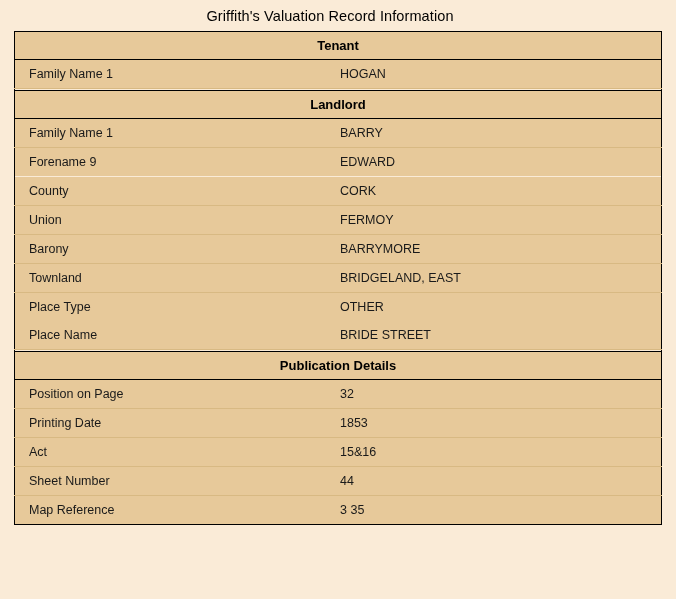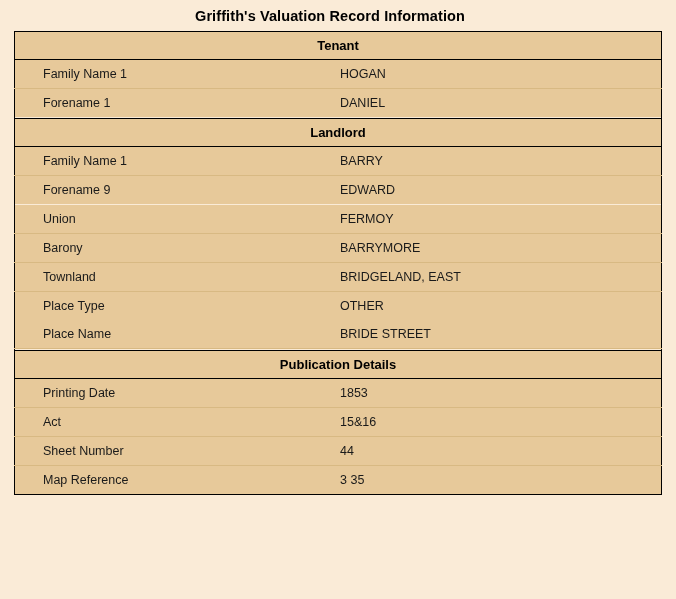--- a/index.html
+++ b/index.html
@@ -13,21 +13,21 @@
     font-family: "Liberation Sans", sans-serif;
     color: #000000;
     overflow: hidden;
   }
   .page {
     padding: 0;
   }
   .page-title {
     text-align: center;
     font-size: 14.5px;
-    font-weight: bold;
+    font-weight: normal;
     color: #000000;
     padding: 8px 16px 7px 0;
     letter-spacing: 0.1px;
   }
   .record-table {
     width: 648px;
     margin: 0 auto;
     border-collapse: collapse;
     border: 1px solid #000000;
     table-layout: fixed;
@@ -49,21 +49,21 @@
   .section-header.first td {
     border-top: none;
   }
   .data-row td {
     background: #e7c99a;
     font-size: 12.5px;
     padding: 7px 0 7px 0;
     color: #1a1a1a;
   }
   .data-row td.label {
-    padding-left: 28px;
+    padding-left: 14px;
     width: 320px;
   }
   .data-row td.value {
     padding-left: 2px;
   }
   .divider-row td {
     height: 1px;
     padding: 0;
     background: #faebd7;
     border: none;
@@ -82,24 +82,20 @@
   <table class="record-table">
     <tbody>
 
       <tr class="section-header first">
         <td colspan="2">Tenant</td>
       </tr>
       <tr class="data-row row-sep">
         <td class="label">Family Name 1</td>
         <td class="value">HOGAN</td>
       </tr>
-      <tr class="data-row">
-        <td class="label">Forename 1</td>
-        <td class="value">DANIEL</td>
-      </tr>
 
       <tr class="divider-row">
         <td colspan="2"></td>
       </tr>
 
       <tr class="section-header">
         <td colspan="2">Landlord</td>
       </tr>
       <tr class="data-row row-sep">
         <td class="label">Family Name 1</td>
@@ -107,20 +103,24 @@
       </tr>
       <tr class="data-row">
         <td class="label">Forename 9</td>
         <td class="value">EDWARD</td>
       </tr>
 
       <tr class="divider-row">
         <td colspan="2"></td>
       </tr>
 
+      <tr class="data-row row-sep">
+        <td class="label">County</td>
+        <td class="value">CORK</td>
+      </tr>
       <tr class="data-row row-sep">
         <td class="label">Union</td>
         <td class="value">FERMOY</td>
       </tr>
       <tr class="data-row row-sep">
         <td class="label">Barony</td>
         <td class="value">BARRYMORE</td>
       </tr>
       <tr class="data-row row-sep">
         <td class="label">Townland</td>
@@ -136,20 +136,24 @@
       </tr>
 
       <tr class="divider-row">
         <td colspan="2"></td>
       </tr>
 
       <tr class="section-header">
         <td colspan="2">Publication Details</td>
       </tr>
       <tr class="data-row row-sep">
+        <td class="label">Position on Page</td>
+        <td class="value">32</td>
+      </tr>
+      <tr class="data-row row-sep">
         <td class="label">Printing Date</td>
         <td class="value">1853</td>
       </tr>
       <tr class="data-row row-sep">
         <td class="label">Act</td>
         <td class="value">15&amp;16</td>
       </tr>
       <tr class="data-row row-sep">
         <td class="label">Sheet Number</td>
         <td class="value">44</td>

